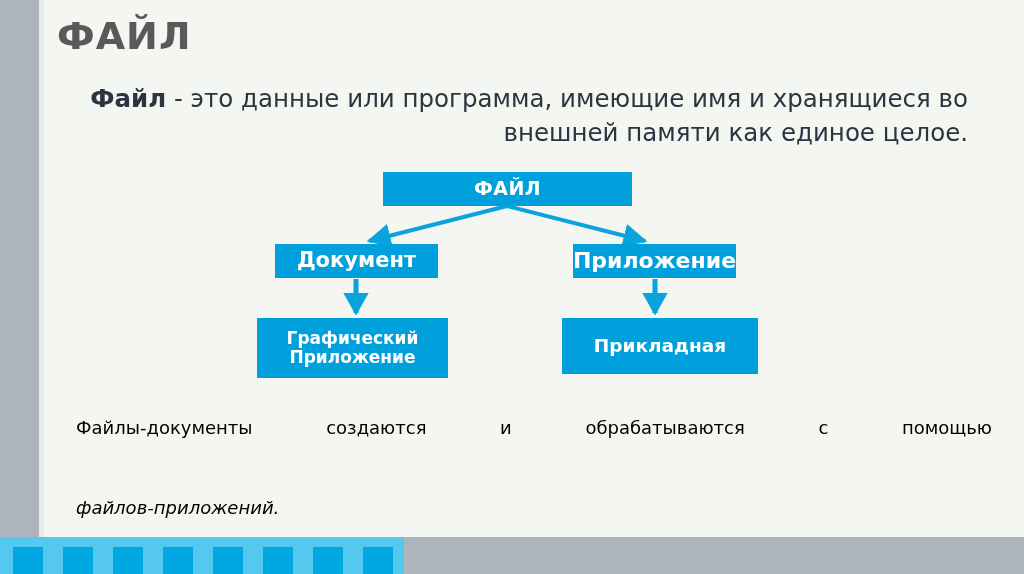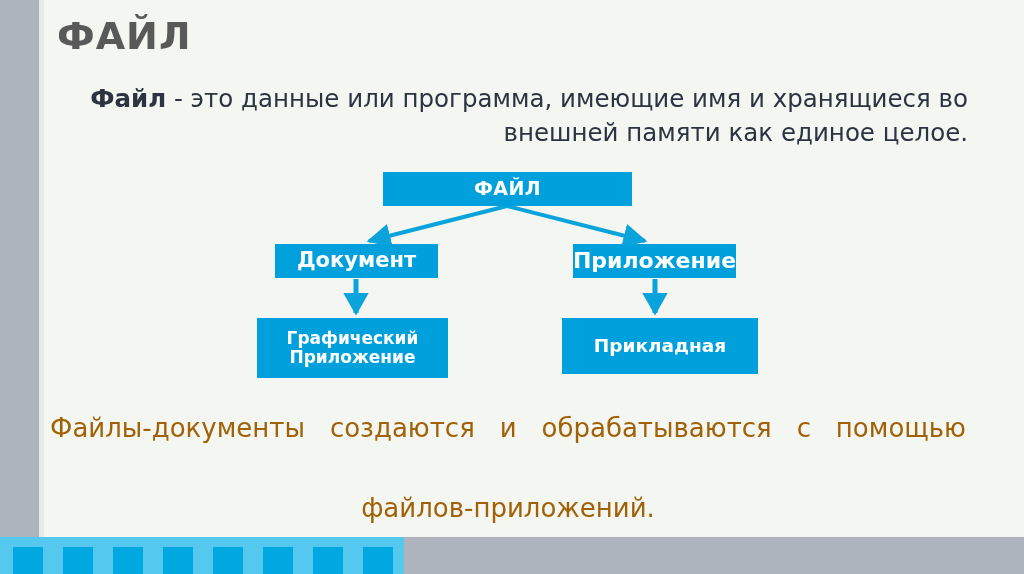--- a/index.html
+++ b/index.html
@@ -88,40 +88,41 @@
     font-size: 24.5px;
     line-height: 34px;
     color: #2b3440;
     text-align: right;
   }
   .para-top b {
     font-weight: bold;
   }
   .para-bottom {
     position: absolute;
-    left: 50px;
+    left: 76px;
     top: 408px;
     width: 916px;
-    font-size: 26px;
+    font-size: 18px;
     line-height: 40px;
-    color: #a16207;
+    color: #000000;
     text-align: justify;
   }
   .para-bottom .justified-line {
     display: block;
     text-align: justify;
   }
   .para-bottom .justified-line::after {
     content: "";
     display: inline-block;
     width: 100%;
   }
   .para-bottom .last-line {
     display: block;
-    text-align: center;
+    text-align: left;
+    font-style: italic;
   }
 
   
   .diagram {
     position: absolute;
     left: 0;
     top: 0;
     width: 1024px;
     height: 574px;
     pointer-events: none;

